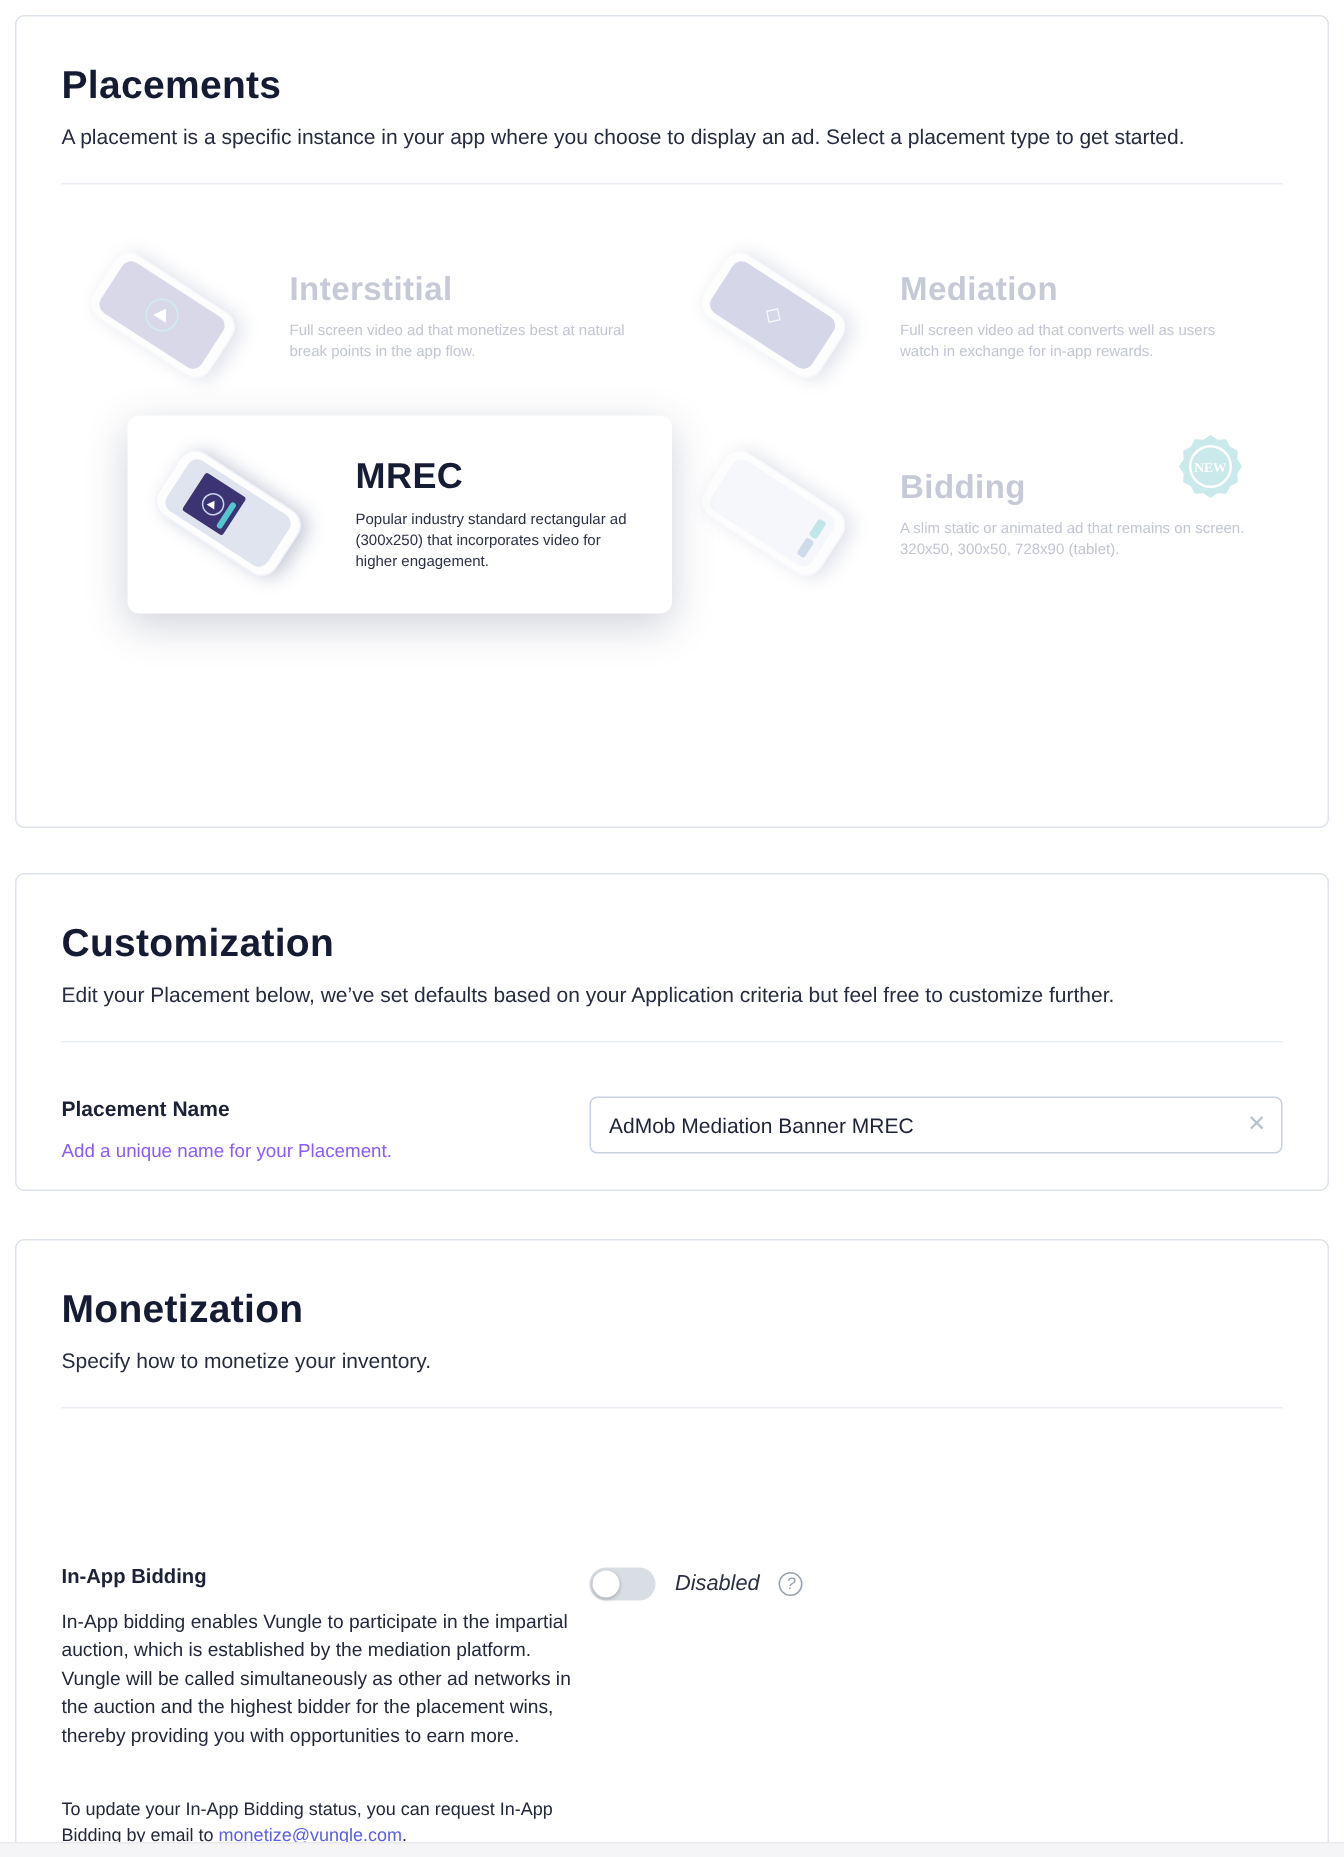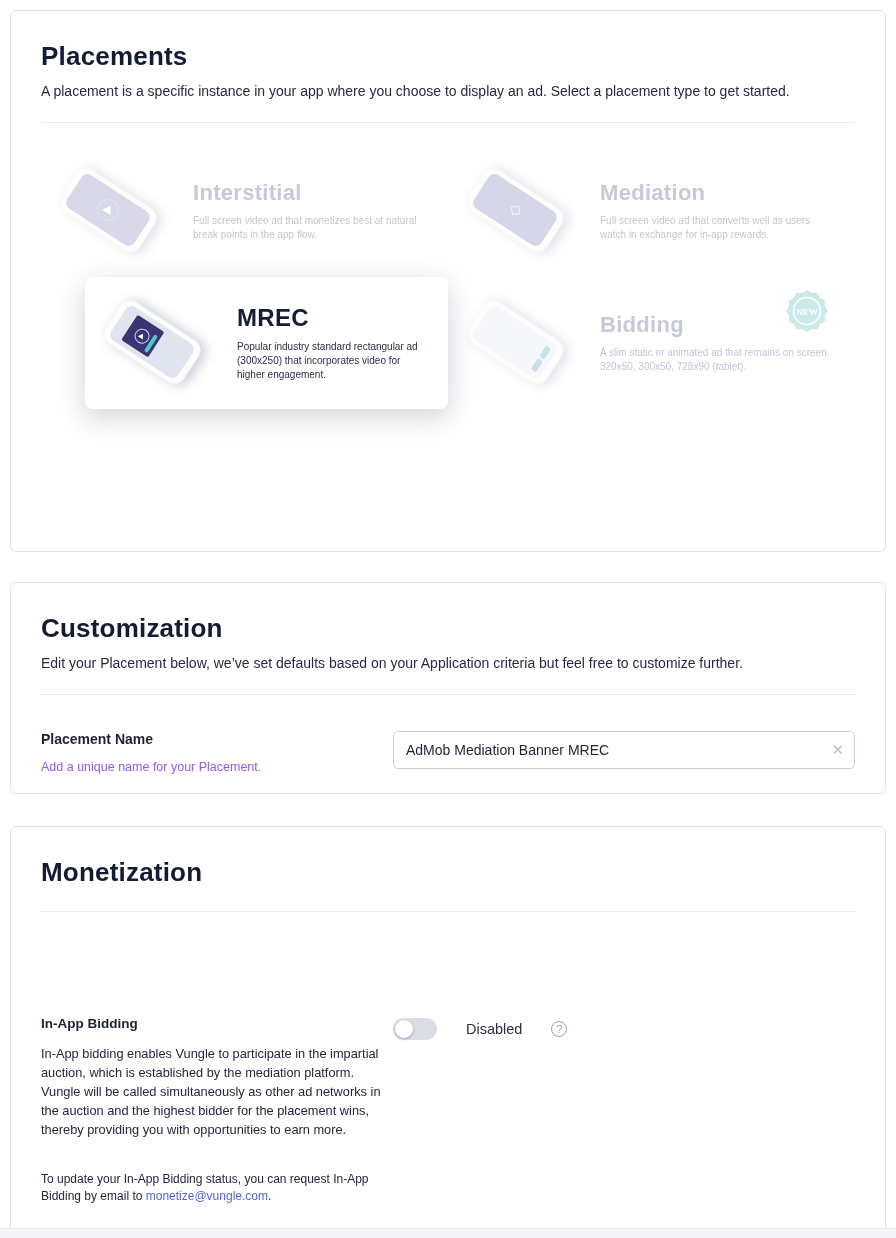--- a/index.html
+++ b/index.html
@@ -77,21 +77,21 @@
   .clear-x { position:absolute; right:11px; top:9px; color:#b7c1d1; font-size:15px;
     cursor:pointer; line-height:20px; }
 
   
   .bidding-row { display:flex; margin-top:104px; }
   .bidding-left { flex:0 0 352px; }
   .bid-label { font-size:13.5px; font-weight:700; color:#1c2236; }
   .bid-desc { font-size:12.8px; line-height:1.48; color:#23283a; margin-top:14px; max-width:348px; }
   .bid-note { font-size:12px; line-height:1.48; color:#23283a; margin-top:31px; max-width:330px; }
   .bid-note a { color:#5a5ee4; text-decoration:none; }
-  .toggle-col { display:flex; align-items:center; gap:29px; height:22px; margin-top:2px; }
+  .toggle-col { display:flex; align-items:center; gap:13px; height:22px; margin-top:2px;font-style:italic; }
   .toggle { width:44px; height:22px; background:#d9dde4; border-radius:11px;
     position:relative; cursor:pointer; }
   .toggle .knob { position:absolute; left:2px; top:2px; width:18px; height:18px;
     background:#fff; border-radius:50%; box-shadow:0 1px 3px rgba(0,0,0,.25); }
   .toggle-status { font-size:14.5px; color:#2a2f41; }
   .help-q { width:16px; height:16px; border:1px solid #98a1b1; border-radius:50%;
     color:#98a1b1; font-size:11px; display:inline-flex; align-items:center;
     justify-content:center; cursor:pointer; }
 
   
@@ -199,20 +199,21 @@
     </div>
     <div class="input-wrap">
       <input type="text" value="AdMob Mediation Banner MREC" style="">
       <span class="clear-x">✕</span>
     </div>
   </div>
 </section>
 
 <section class="card card3">
   <h1 class="sec-title">Monetization</h1>
+  <p class="sec-desc">Specify how to monetize your inventory.</p>
   <hr class="divider">
 
   <div class="bidding-row">
     <div class="bidding-left">
       <div class="bid-label">In-App Bidding</div>
       <p class="bid-desc">In-App bidding enables Vungle to participate in the impartial auction, which is established by the mediation platform. Vungle will be called simultaneously as other ad networks in the auction and the highest bidder for the placement wins, thereby providing you with opportunities to earn more.</p>
       <p class="bid-note"><span>To update your In-App Bidding status, you can request In-App Bidding by email to </span><a href="#">monetize@vungle.com</a><span>.</span></p>
     </div>
     <div class="toggle-col">
       <div class="toggle">

